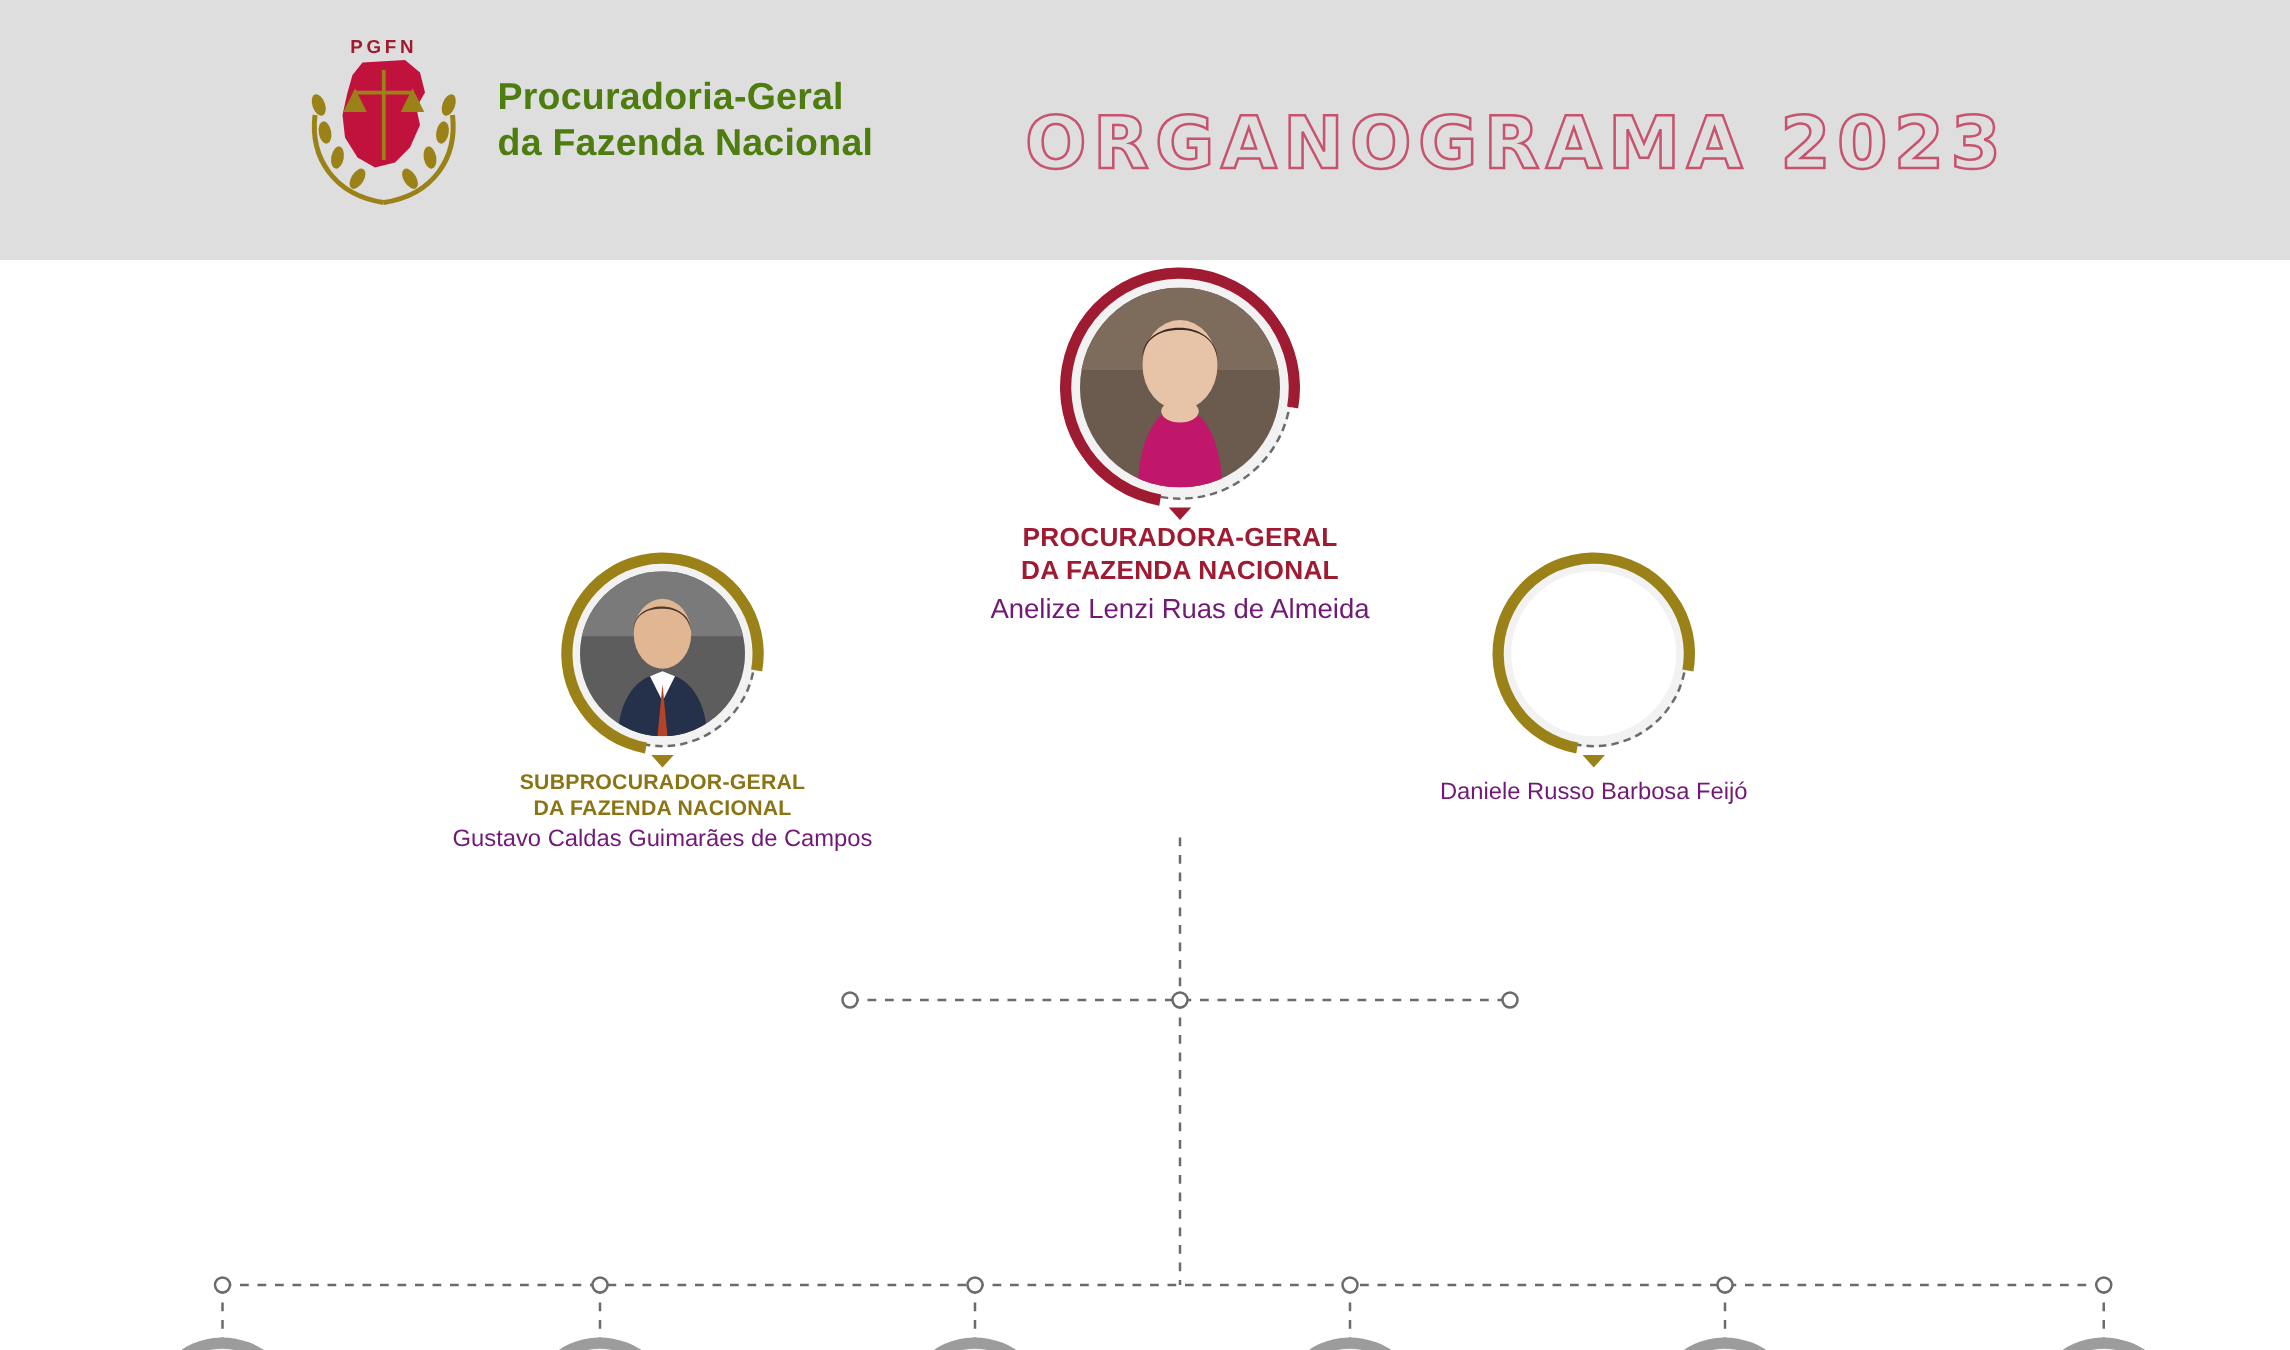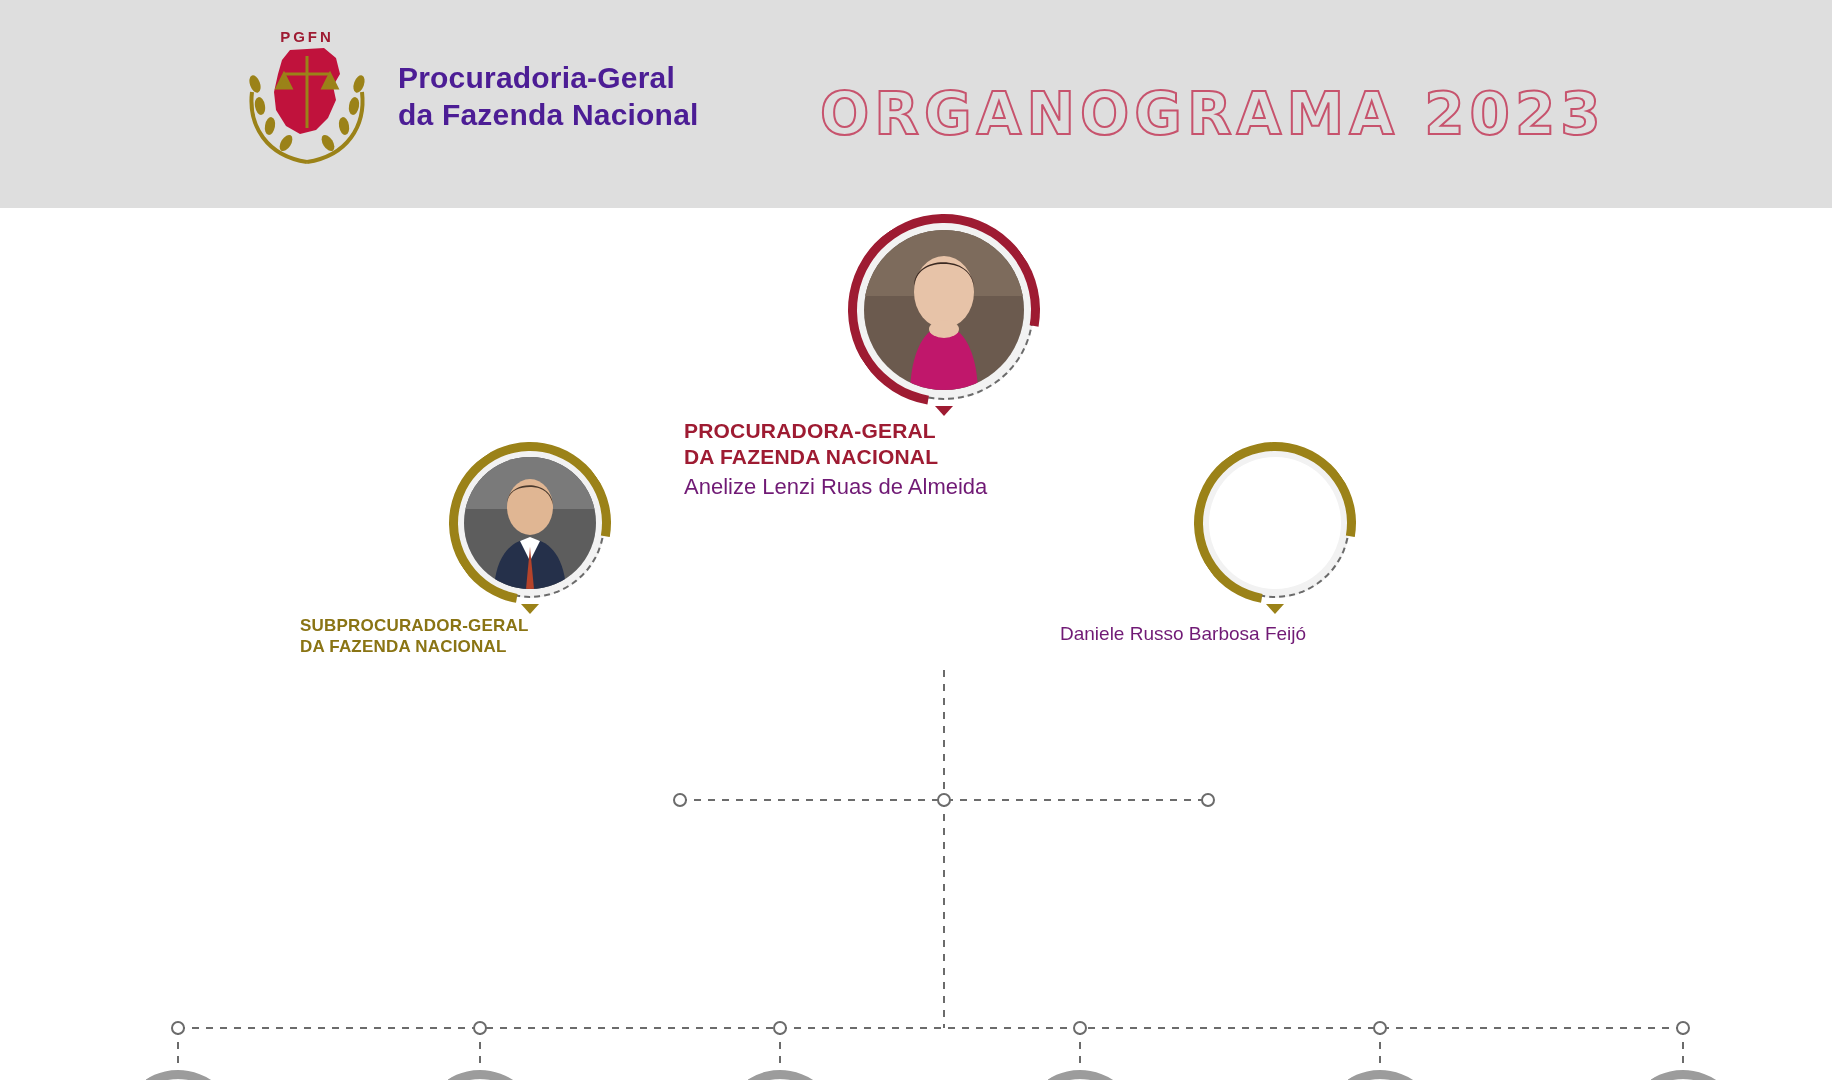--- a/index.html
+++ b/index.html
@@ -30,21 +30,21 @@
     display: flex;
     align-items: center;
     gap: 16px;
   }
   .logo-mark {
     width: 150px;
     height: 150px;
     position: relative;
   }
   .logo-title {
-    color: #4c1d95;
+    color: #4d7c0f;
     font-size: 30px;
     font-weight: bold;
     line-height: 1.22;
     letter-spacing: 0.2px;
   }
   .org-title {
     position: absolute;
     left: 820px;
     top: 80px;
     font-size: 58px;
@@ -68,20 +68,21 @@
   .connectors {
     position: absolute;
     top: 0; left: 0;
     width: 1832px;
     height: 872px;
   }
 
   
   .node {
     position: absolute;
+    text-align: center;
   }
   .avatar {
     position: relative;
     margin: 0 auto;
     border-radius: 50%;
     background: #f2f2f2;
     overflow: visible;
   }
   .avatar .photo {
     position: absolute;
@@ -245,20 +246,21 @@
           <path d="M43,46 C44,22 88,22 89,48 C86,34 76,30 66,30 C54,30 45,34 43,46 Z" fill="#4a3a2e"></path>
           <path d="M30,132 C32,96 50,82 66,82 C82,82 100,96 102,132 Z" fill="#25304a"></path>
           <path d="M56,84 L66,104 L76,84 L66,80 Z" fill="#ffffff"></path>
           <path d="M66,90 L62,132 L70,132 Z" fill="#b5432a"></path>
         </svg>
       </div>
     </div>
     <div class="caret caret-gold"></div>
     <div class="role role-gold">SUBPROCURADOR-GERAL</div>
     <div class="role role-gold">DA FAZENDA NACIONAL</div>
+    <div class="person">Gustavo Caldas Guimarães de Campos</div>
   </div>
 
   <div class="node n-mid" style="left:1060px; top:240px; width:430px;">
     <div class="avatar" style="width:150px;height:150px;">
       <div class="ring-dashed"></div>
       <div class="ring-arc arc-gold"></div>
       <div class="photo" style="inset:9px;background:#ffffff;"></div>
     </div>
     <div class="caret caret-gold"></div>
     <div class="person" style="margin-top:8px;">Daniele Russo Barbosa Feijó</div>

